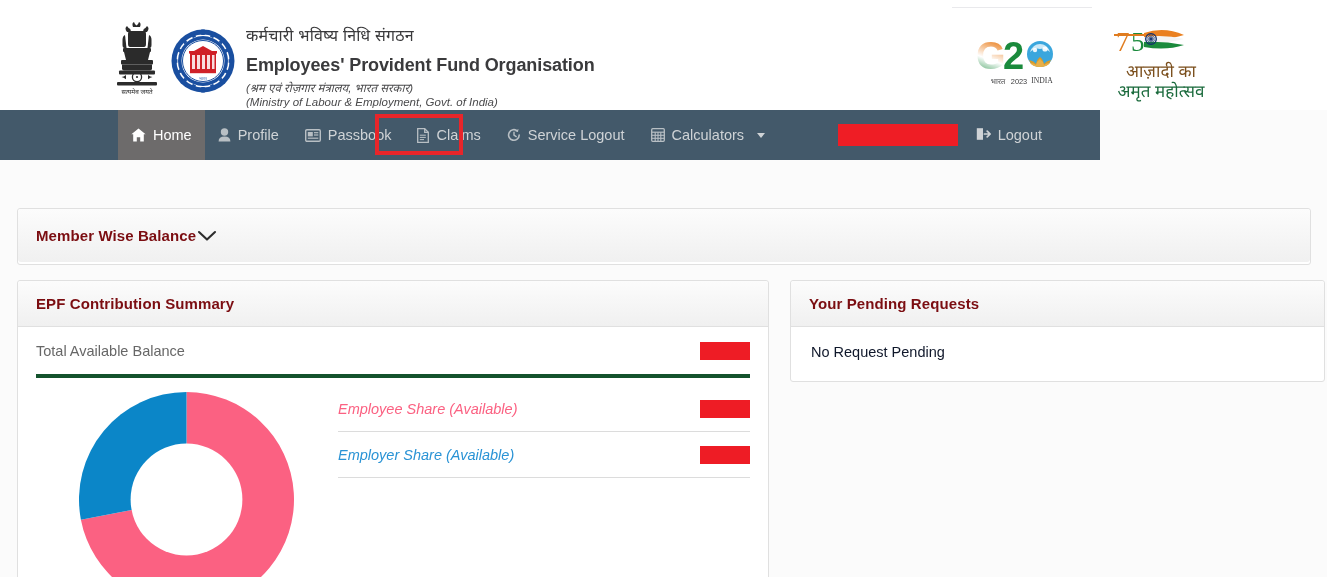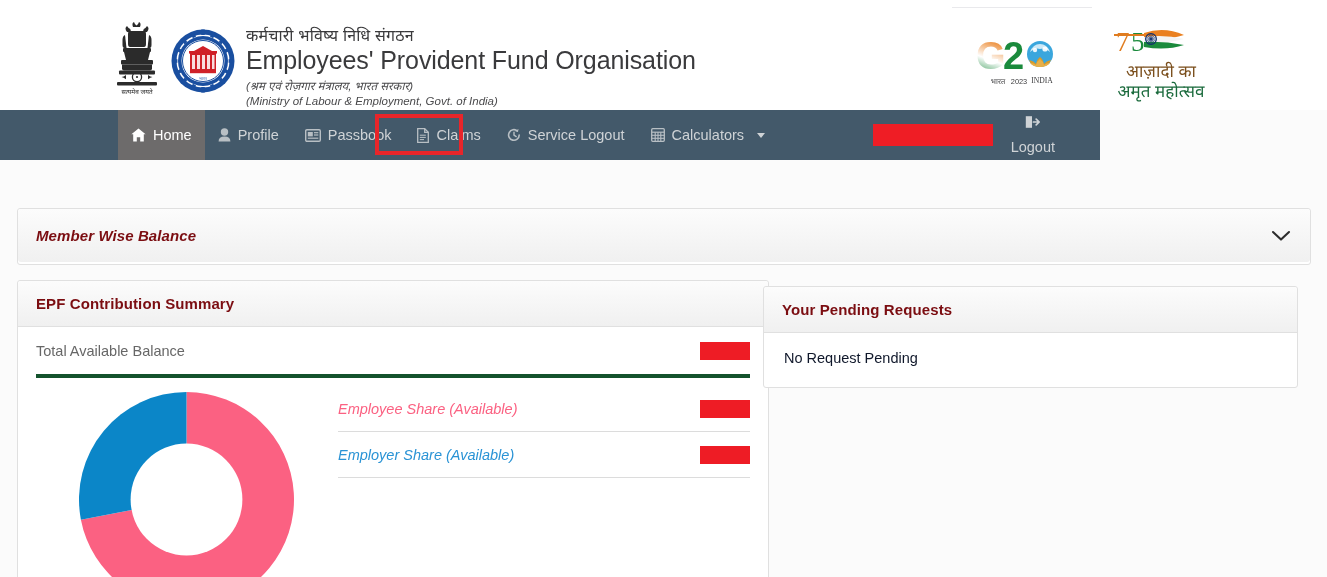--- a/index.html
+++ b/index.html
@@ -28,22 +28,22 @@
   }
   .emblem { position:absolute; left:113px; top:12px; width:48px; height:78px; }
   .epfo-logo { position:absolute; left:170px; top:19px; width:66px; height:66px; }
 
   .org-text { position:absolute; left:246px; top:18px; }
   .org-hindi {
     font-size:16px; color:#3a3a3c; letter-spacing:0.2px; line-height:1.15;
     font-family:"Liberation Sans", sans-serif;
   }
   .org-en {
-    font-size:25px; font-weight:normal; color:#3a3a3c; line-height:1.2;
-    margin-top:0; letter-spacing:-0.1px;
+    font-size:18px; font-weight:bold; color:#3a3a3c; line-height:1.2;
+    margin-top:10px; letter-spacing:-0.1px;
   }
   .org-sub1 {
     font-size:11.5px; font-style:italic; color:#4a4a4c; margin-top:4px; line-height:1.25;
   }
   .org-sub2 {
     font-size:11.5px; font-style:italic; color:#4a4a4c; line-height:1.3;
   }
 
   .g20-logo { position:absolute; left:974px; top:22px; width:90px; height:62px; }
   .azadi-logo { position:absolute; left:1108px; top:12px; width:106px; height:84px; }
@@ -73,21 +73,21 @@
     position:absolute; left:375px; top:114px; width:88px; height:41px;
     border:4px solid #e8252a; box-sizing:border-box; pointer-events:none;
   }
 
   .nav-right { position:absolute; right:0; top:0; height:50px; display:flex; align-items:center; }
   .redact-user {
     width:120px; height:22px; background:#ef1d25; margin-right:18px;
   }
   .logout {
     display:flex; align-items:center; gap:7px; color:#cfd3d6; font-size:14.5px;
-    padding-right:45px; cursor:pointer;flex-direction:column;
+    padding-right:58px; cursor:pointer;
   }
 
   
   .content { position:absolute; left:0; top:160px; width:1327px; height:417px; background:#fbfbfb; }
 
   .panel {
     position:absolute; background:#ffffff;
     border:1px solid #e0e0e0; border-radius:3px;
   }
   .panel-head {
@@ -98,21 +98,21 @@
     border-radius:3px 3px 0 0;
   }
   .panel-title {
     font-size:15px; font-weight:bold; color:#7b0d11; letter-spacing:0.1px;
   }
 
   
   .mwb {
     left:17px; top:48px; width:1292px; height:55px;
   }
-  .mwb .panel-head{ height:53px; border-bottom:none; border-radius:3px; justify-content:space-between;font-style:italic; }
+  .mwb .panel-head{ height:53px; border-bottom:none; border-radius:3px; justify-content:flex-start; }
   .chev {
     width:22px;height:22px; display:flex;align-items:center;justify-content:center;
     cursor:pointer;
   }
 
   
   .epf { left:17px; top:120px; width:750px; height:300px; }
   .epf-body { padding:0 18px; }
 
   .row {
@@ -131,21 +131,21 @@
     height:45px; border-bottom:1px solid #dcdcdc;
   }
   .share-label { font-size:14.5px;font-style:italic; }
   .employee-c { color:#fb6182; }
   .employer-c { color:#2a93d5; }
 
   
   .donut-wrap { position:relative; width:215px; height:215px; }
 
   
-  .pending { left:763px; top:120px; width:533px; height:100px;margin-top:6px; }
+  .pending { left:790px; top:120px; width:533px; height:100px; }
   .pending-body { padding:17px 20px 0 20px; }
   .pending-text { font-size:14.5px; color:#0f172a; }
 </style>
 </head>
 <body>
 
 <div id="page">
 
   <div class="top-strip">
     <div class="hairline"></div>

